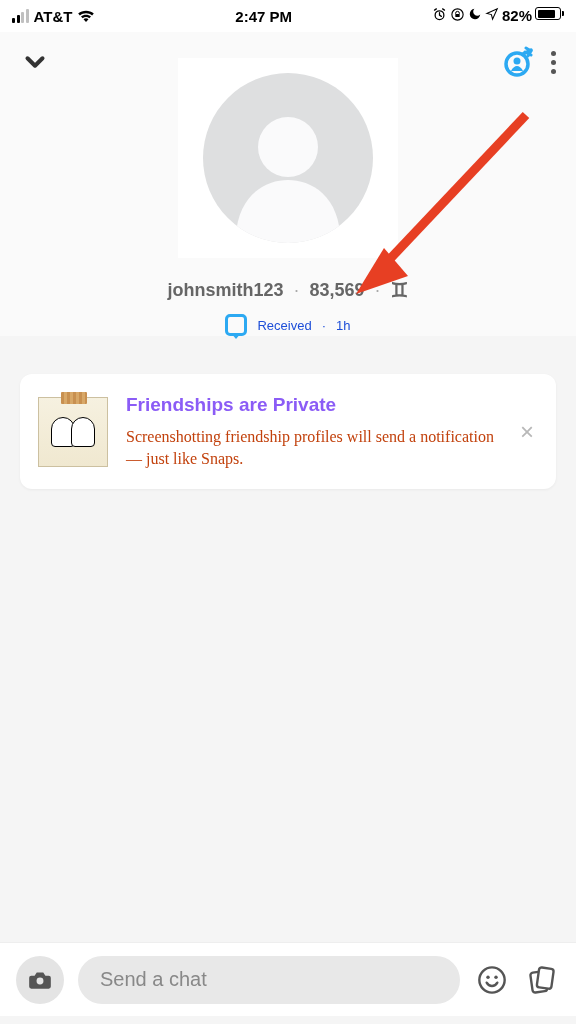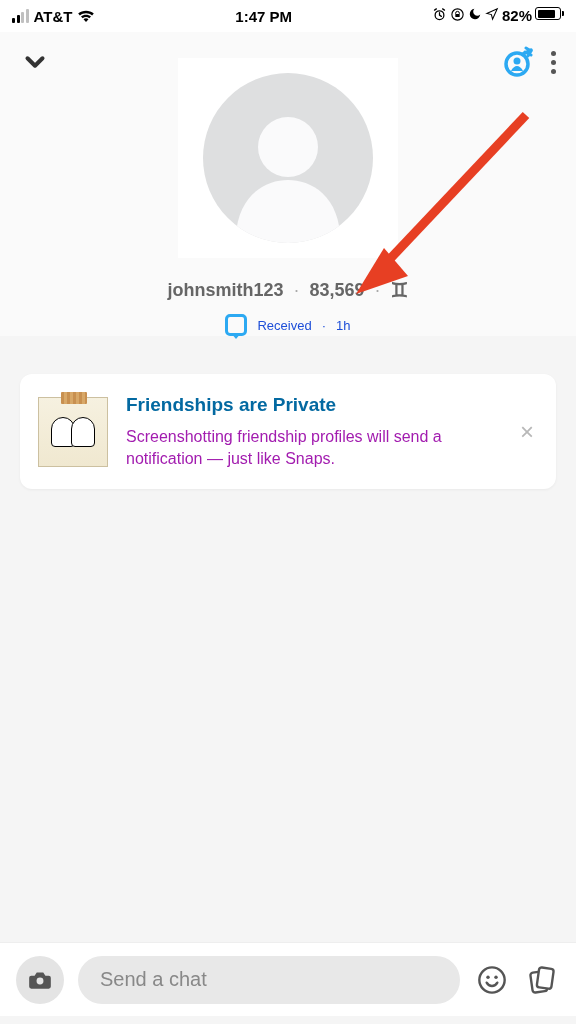--- a/index.html
+++ b/index.html
@@ -216,27 +216,28 @@
       background: #fff;
       border: 1.5px solid #000;
       border-radius: 12px 12px 4px 4px;
       position: relative;
     }
     .ghost.g2 { margin-left: -4px; }
     .notice-text { flex: 1; }
     .notice-title {
       font-size: 19px;
       font-weight: 700;
-      color: #0369a1;
+      color: #8b5cf6;
       margin-bottom: 10px;
     }
     .notice-body {
       font-size: 16px;
-      color: #a21caf;
+      color: #c2410c;
       line-height: 1.35;
+      font-family: Liberation Serif, serif;
     }
     .notice-close {
       font-size: 24px;
       color: #b8b8b8;
       font-weight: 300;
       padding: 0 4px;
     }
     
     
     .cut-heading {
@@ -311,21 +312,21 @@
       <div class="bar bar3"></div>
       <div class="bar bar4"></div>
     </div>
     <span>AT&amp;T</span>
     <span class="wifi-icon">
       <svg width="18" height="14" viewBox="0 0 18 14">
           <path d="M9 13 L6.5 10.2 C7.9 9 10.1 9 11.5 10.2 Z M4 7.5 C6.8 5 11.2 5 14 7.5 L12.3 9.3 C10.4 7.7 7.6 7.7 5.7 9.3 Z M1.2 4.6 C5.5 0.8 12.5 0.8 16.8 4.6 L15.1 6.4 C11.7 3.4 6.3 3.4 2.9 6.4 Z" fill="#000"></path>
         </svg>
     </span>
   </div>
-  <div style="font-weight:700">1:47 PM</div>
+  <div style="font-weight:700">2:47 PM</div>
   <div class="status-right">
     <span>
       <svg width="15" height="15" viewBox="0 0 24 24">
           <circle cx="12" cy="13" r="7" fill="none" stroke="#000" stroke-width="2"></circle>
           <path d="M12 9v4l3 2" stroke="#000" stroke-width="2" fill="none" stroke-linecap="round"></path>
           <path d="M4 5l3-2M20 5l-3-2" stroke="#000" stroke-width="2" stroke-linecap="round"></path>
         </svg>
     </span>
     <span>
       <svg width="15" height="15" viewBox="0 0 24 24">

